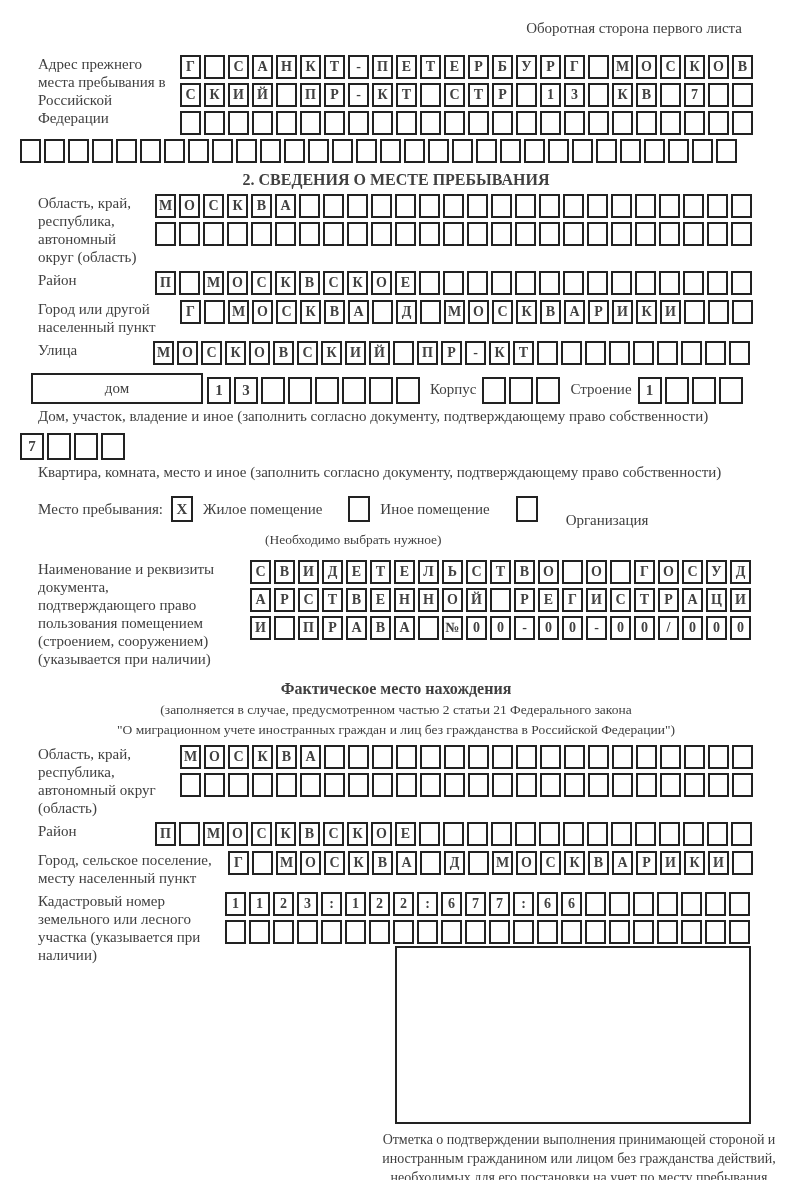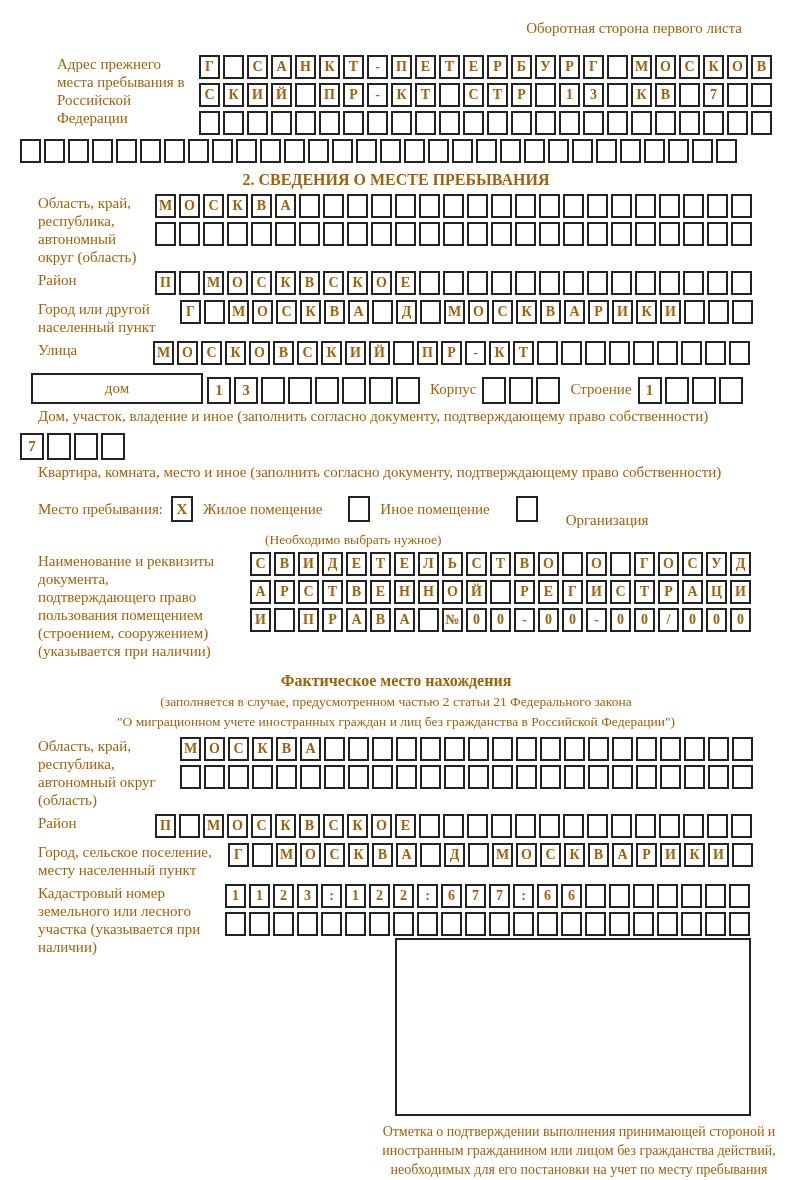--- a/index.html
+++ b/index.html
@@ -1,18 +1,18 @@
 <!DOCTYPE html>
 <html><head>
 <meta charset="utf-8">
 <style>
   html,body{margin:0;padding:0;background:#fff;}
   .page{
     position:relative;width:800px;height:1180px;box-sizing:border-box;
-    background:#fff;color:#a16207;overflow:hidden;
+    background:#fff;color:#404040;overflow:hidden;
     font-family:"Liberation Serif","DejaVu Serif",serif;
     padding:20px 28px 0 20px;
   }
   .top-note{text-align:right;font-size:15px;padding-right:30px;}
   .center{text-align:center;}
   .footnote{font-size:13.5px;margin-top:5px;}
   .sec-title{font-size:16px;font-weight:bold;margin-top:8px;}
   .field{display:flex;align-items:flex-start;margin-top:5px;}
   .lbl{flex:none;font-size:15px;line-height:18px;padding-left:18px;box-sizing:border-box;}
   .w160{width:160px;} .w135{width:135px;} .w133{width:133px;}
@@ -53,21 +53,21 @@
     font-size:14px;line-height:19px;
   }
 </style>
 </head>
 <body>
 
 <div class="page">
 
   <div class="top-note">Оборотная сторона первого листа</div>
 
-  <div class="field" style="margin-top:18px;justify-content:flex-end;">
+  <div class="field" style="margin-top:18px;">
     <div class="lbl w160">Адрес прежнего места пребывания в Российской Федерации</div>
     <div class="rows">
       <div class="boxes">
           <span class="cell">Г</span>
           <span class="cell"></span>
           <span class="cell">С</span>
           <span class="cell">А</span>
           <span class="cell">Н</span>
           <span class="cell">К</span>
           <span class="cell">Т</span>
@@ -372,21 +372,21 @@
     <span>Место пребывания:</span>
     <span class="chk gap1">X</span>
     <span class="t">Жилое помещение</span>
     <span class="chk sp"></span>
     <span class="t">Иное помещение</span>
     <span class="chk sp"></span>
     <span class="t" style="margin-left:28px;margin-top:23px;">Организация</span>
   </div>
   <div class="choose-note">(Необходимо выбрать нужное)</div>
 
-  <div class="field" style="margin-top:4px;">
+  <div class="field" style="margin-top:12px;">
     <div class="lbl w230" style="padding-right:20px;">Наименование и реквизиты документа, подтверждающего право пользования помещением (строением, сооружением) (указывается при наличии)</div>
     <div class="rows">
       <div class="boxes">
           <span class="cell">С</span>
           <span class="cell">В</span>
           <span class="cell">И</span>
           <span class="cell">Д</span>
           <span class="cell">Е</span>
           <span class="cell">Т</span>
           <span class="cell">Е</span>

